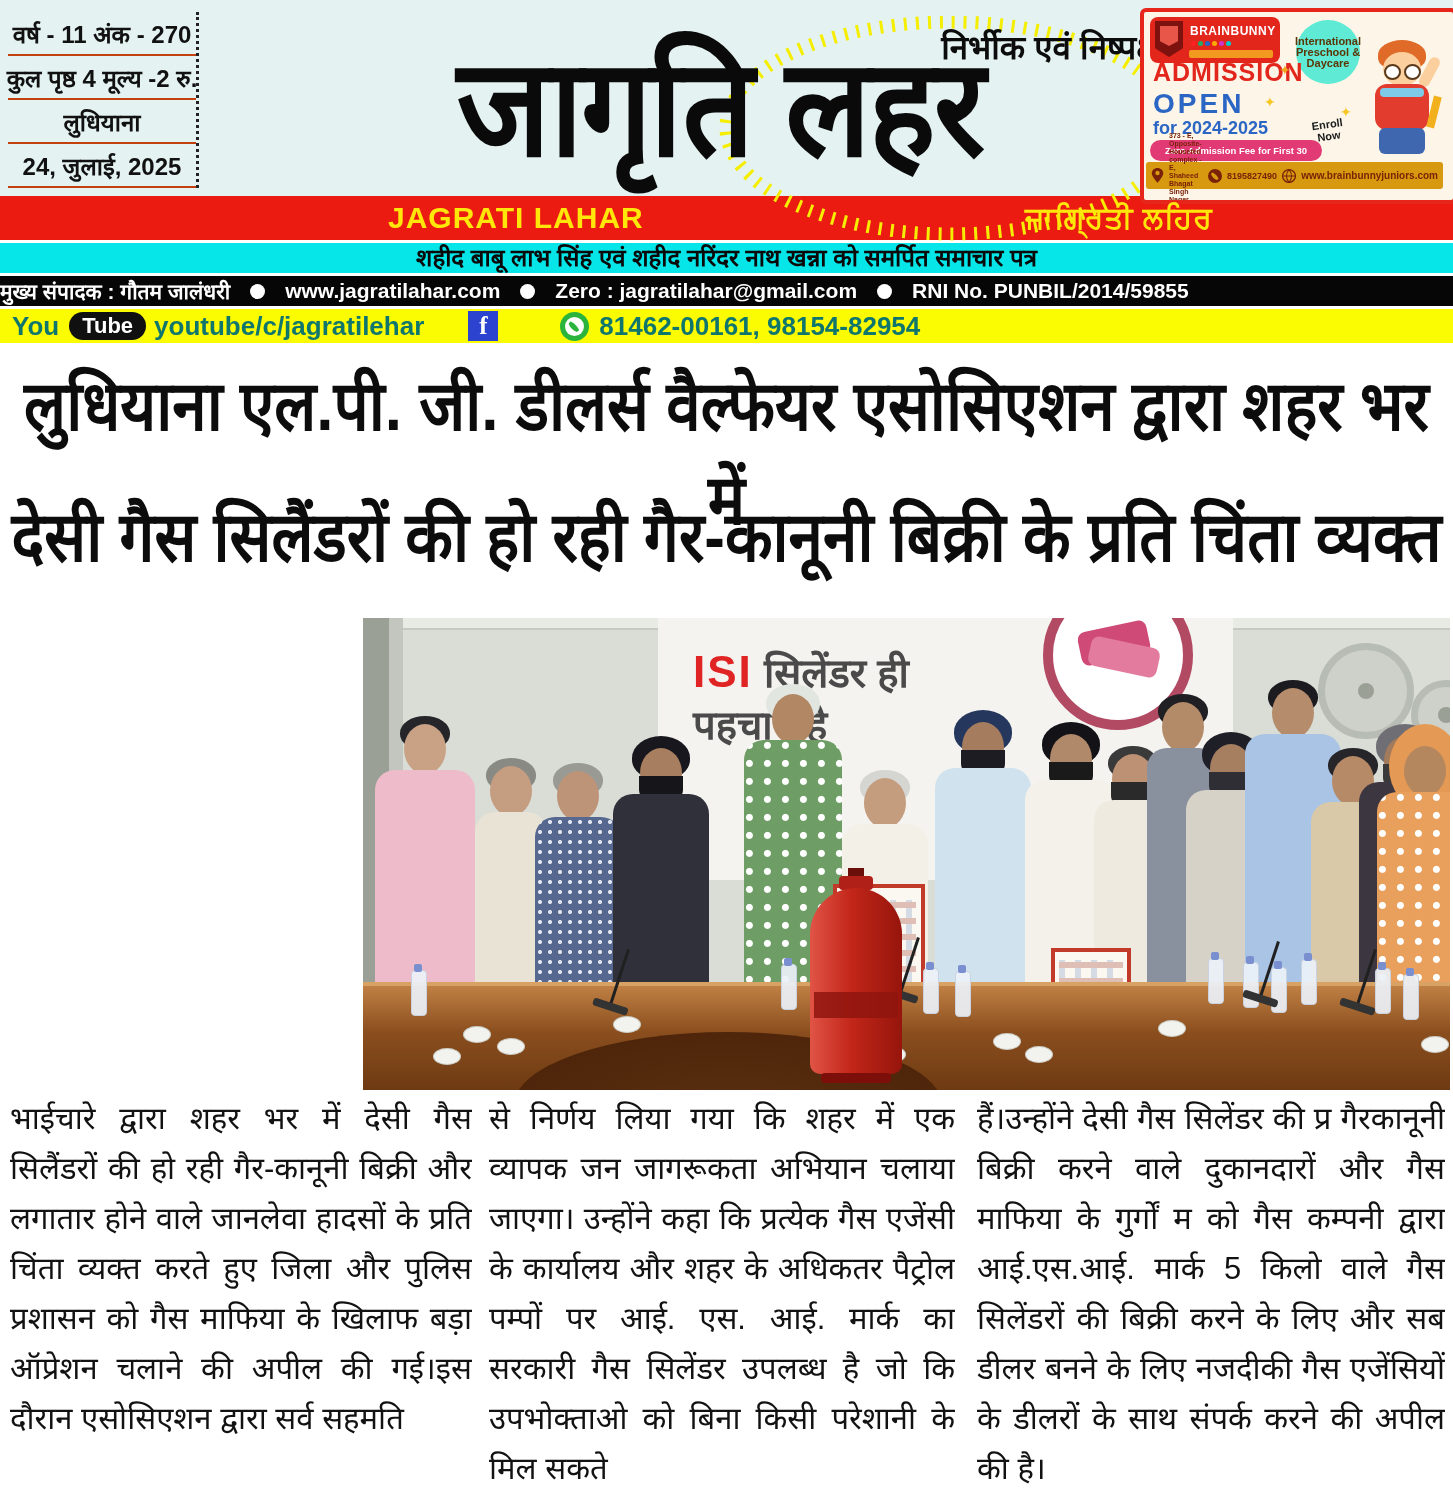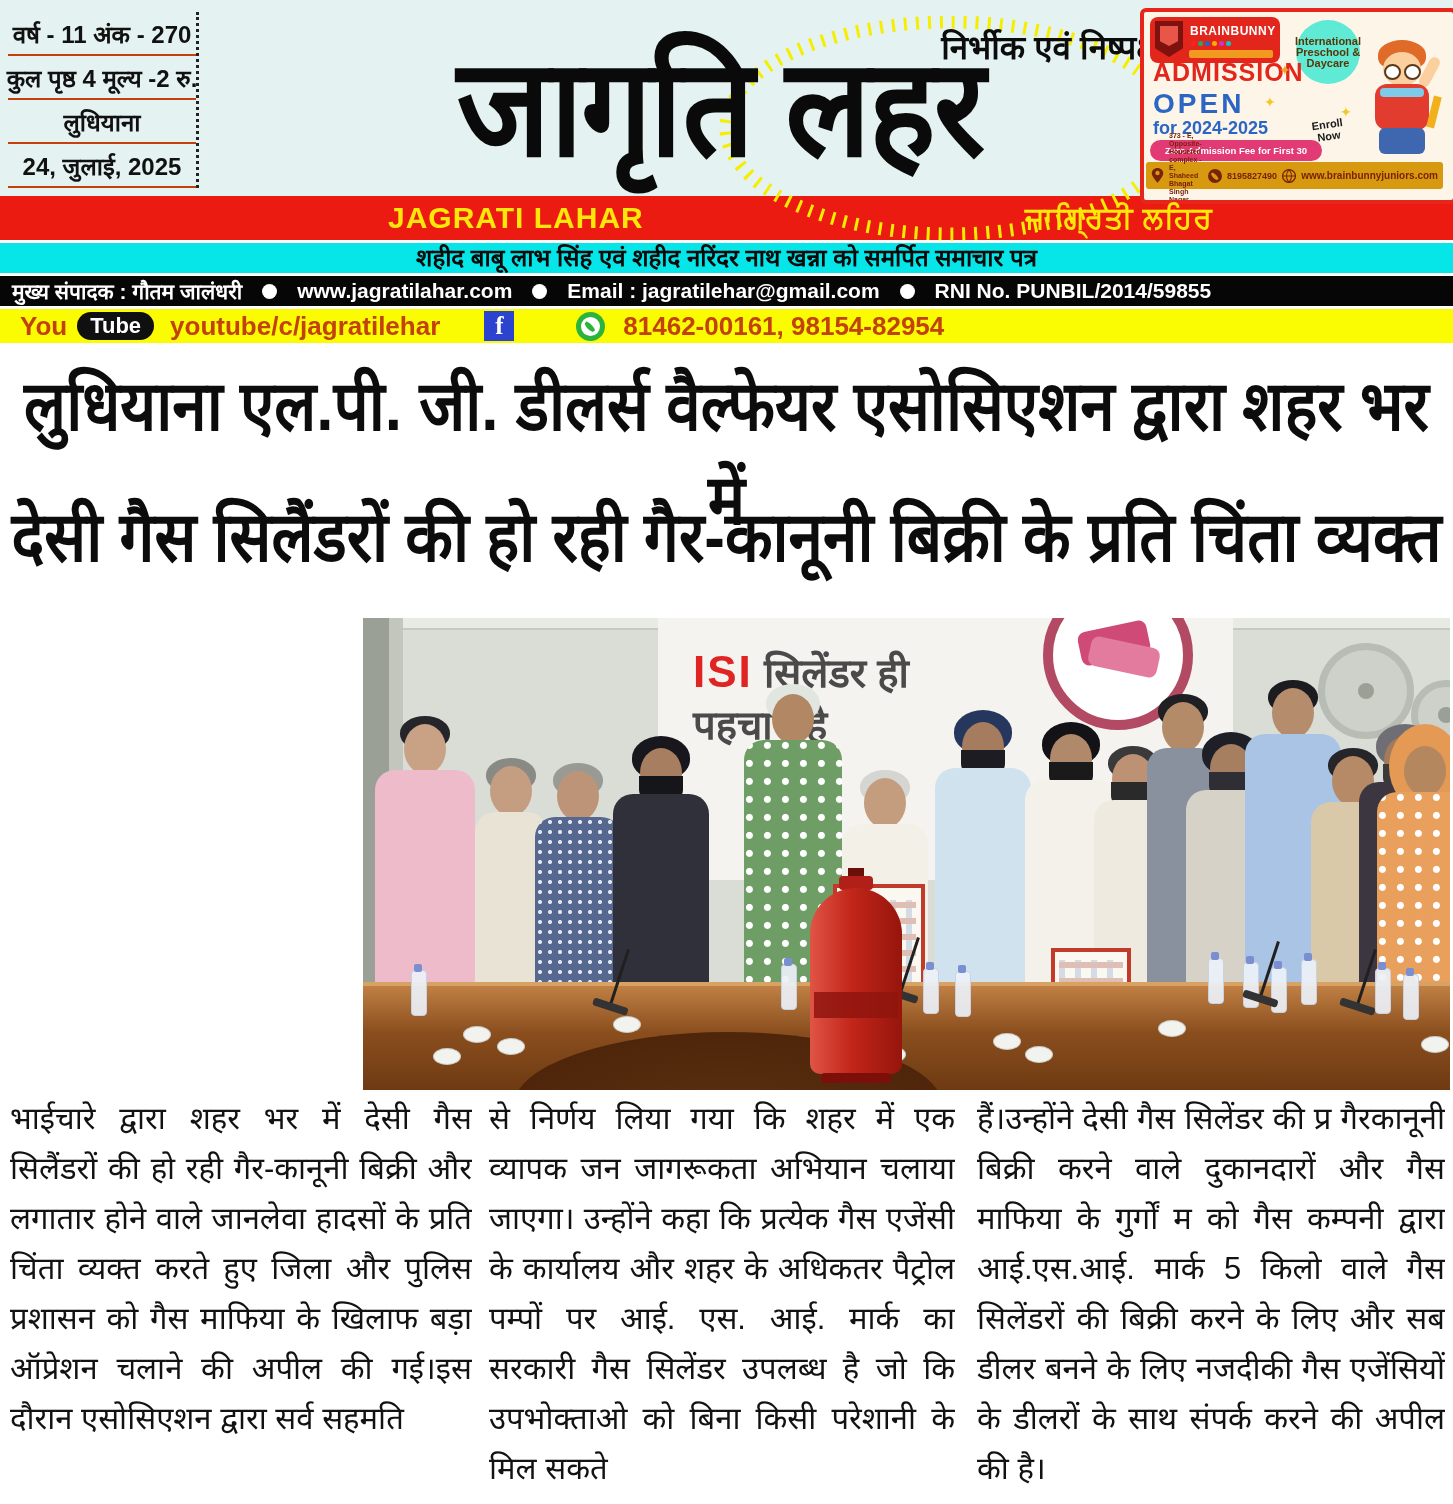--- a/index.html
+++ b/index.html
@@ -54,25 +54,25 @@
   .ad-address{font-size:7px;font-weight:bold;line-height:8px;width:108px;}
   .ad-phone{font-size:9px;font-weight:bold;white-space:nowrap;}
   .ad-web{font-size:10px;font-weight:bold;white-space:nowrap;}
   .mini-ico{flex:0 0 auto;}
   
   .bar{position:absolute;left:0;width:1453px;}
   .red-bar{top:196px;height:44px;background:#ec1b12;}
   .red-bar span{position:absolute;z-index:7;color:#ffe70a;font-weight:bold;font-size:30px;line-height:44px;letter-spacing:1px;}
   .cyan-bar{top:243px;height:30px;background:#06e6e9;text-align:center;}
   .cyan-bar span{font-size:24px;font-weight:bold;line-height:30px;color:#0a0a0a;}
-  .black-bar{top:276px;height:30px;background:#060606;display:flex;align-items:center;gap:20px;padding-left:12px;box-sizing:border-box;}
+  .black-bar{top:276px;height:30px;background:#060606;display:flex;align-items:center;gap:20px;box-sizing:border-box;}
   .black-bar span{color:#fff;font-weight:bold;font-size:21px;white-space:nowrap;}
   .wdot{width:15px;height:15px;border-radius:50%;background:#fff;flex:0 0 auto;}
   .yellow-bar{top:309px;height:34px;background:#fbfb02;display:flex;align-items:center;padding-left:12px;box-sizing:border-box;}
-  .yellow-bar .txt{font-weight:bold;font-size:26px;color:#c2410c;white-space:nowrap;margin-left:8px;}
+  .yellow-bar .txt{font-weight:bold;font-size:26px;color:#0f766e;white-space:nowrap;}
   .tube-pill{background:#101010;color:#fff;font-weight:bold;font-size:22px;border-radius:15px;
       padding:1px 13px;margin:0 8px 0 10px;}
   .fb-ico{width:30px;height:30px;background:#2b43cf;color:#fff;font-family:"Liberation Serif",serif;
       font-weight:bold;font-size:25px;text-align:center;line-height:30px;margin:0 10px 0 44px;}
   .wa-ico{width:29px;height:29px;border-radius:50%;background:#2bb43c;margin:0 10px 0 52px;position:relative;}
   .wa-ico svg{position:absolute;left:5px;top:5px;}
   
   .headline-line{position:absolute;left:0;width:1453px;text-align:center;font-weight:bold;color:#0c0c0c;
       font-size:62px;transform:scaleY(1.12);letter-spacing:0;}
   
@@ -206,21 +206,21 @@
     <span style="left:1025px;">ਜਾਗ੍ਰਿਤੀ ਲਹਿਰ</span>
   </div>
   <div class="bar cyan-bar">
     <span>शहीद बाबू लाभ सिंह एवं शहीद नरिंदर नाथ खन्ना को समर्पित समाचार पत्र</span>
   </div>
   <div class="bar black-bar">
     <span>मुख्य संपादक : गौतम जालंधरी</span>
     <span class="wdot"></span>
     <span>www.jagratilahar.com</span>
     <span class="wdot"></span>
-    <span>Email : jagratilehar@gmail.com</span>
+    <span>Zero : jagratilahar@gmail.com</span>
     <span class="wdot"></span>
     <span>RNI No. PUNBIL/2014/59855</span>
   </div>
   <div class="bar yellow-bar">
     <span class="txt">You</span>
     <span class="tube-pill">Tube</span>
     <span class="txt">youtube/c/jagratilehar</span>
     <span class="fb-ico">f</span>
     <span class="wa-ico">
       <svg width="19" height="19" viewBox="0 0 19 19">

